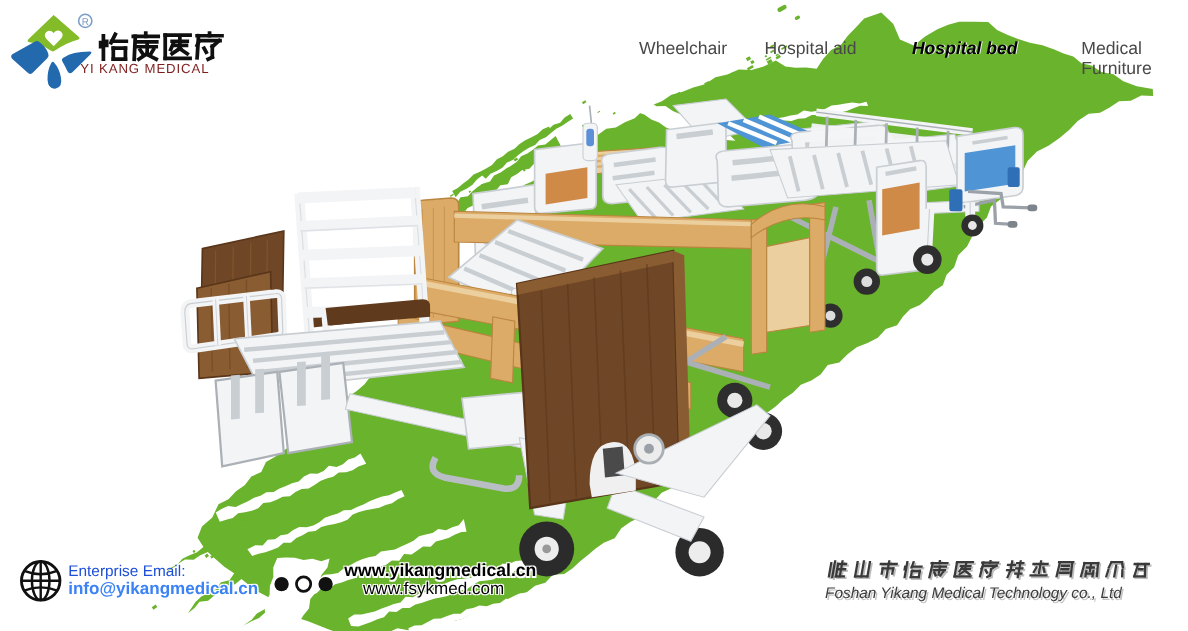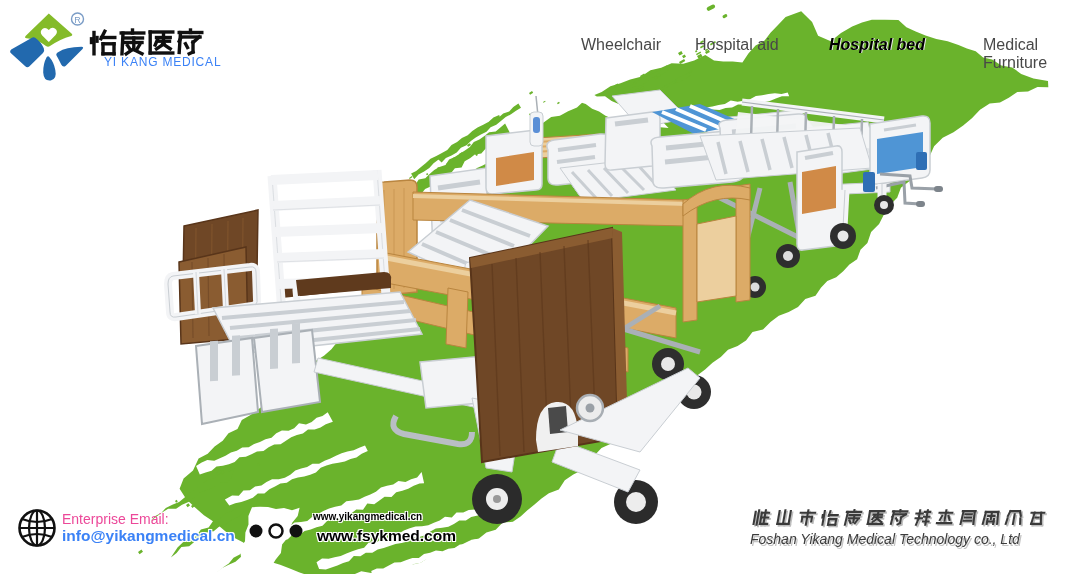--- a/index.html
+++ b/index.html
@@ -417,52 +417,52 @@
         <line x1="92.5" y1="5.5" x2="91.2" y2="25.5"></line>
         <line x1="93.0" y1="10.5" x2="91.2" y2="14.2"></line>
         <line x1="95.0" y1="10.0" x2="112.0" y2="10.0"></line>
         <line x1="111.2" y1="10.0" x2="105.0" y2="15.5"></line>
         <line x1="105.0" y1="15.0" x2="105.0" y2="25.0"></line>
         <line x1="105.0" y1="25.0" x2="101.2" y2="26.8"></line>
         <line x1="97.5" y1="16.8" x2="99.5" y2="20.5"></line>
       </g>
     </svg>
 
-<div style="position:absolute;left:104px;top:55px;font-size:12px;letter-spacing:0.8px;color:#3b82f6;">YI KANG MEDICAL</div>
+<div style="position:absolute;left:73px;top:55px;font-size:12px;letter-spacing:0.8px;color:#7f1d1d;">YI KANG MEDICAL</div>
 
 <div class="nav" style="left:581px;">Wheelchair</div>
 
 <div class="nav" style="left:695px;">Hospital aid</div>
 
 <div class="nav" style="left:808px;color:#000;font-weight:bold;font-style:italic;text-shadow:1px 0 0 #eee;margin-left:21px;">Hospital bed</div>
 
 <div class="nav" style="left:983px;">Medical Furniture</div>
 
 <svg width="40" height="40" viewBox="0 0 40 40" style="left:17px;top:508px;">
 <circle cx="20" cy="20" r="17.5" fill="none" stroke="#111" stroke-width="2.6"></circle>
 <ellipse cx="20" cy="20" rx="8" ry="17.5" fill="none" stroke="#111" stroke-width="2.2"></ellipse>
 <line x1="20" y1="2.5" x2="20" y2="37.5" stroke="#111" stroke-width="2.2"></line>
 <line x1="2.5" y1="20" x2="37.5" y2="20" stroke="#111" stroke-width="2.2"></line>
 <path d="M5,11 Q20,17 35,11" fill="none" stroke="#111" stroke-width="2.2"></path>
 <path d="M5,29 Q20,23 35,29" fill="none" stroke="#111" stroke-width="2.2"></path>
 </svg>
 
-<div style="position:absolute;left:62px;top:511px;font-size:14px;color:#ec4899;">Enterprise Email:</div>
+<div style="position:absolute;left:62px;top:511px;font-size:14px;color:#1d4ed8;">Enterprise Email:</div>
 
 <div class="halo" style="position:absolute;left:62px;top:527px;font-size:15.5px;font-weight:bold;color:#3b82f6;">info@yikangmedical.cn</div>
 
 <svg width="70" height="20" viewBox="0 0 70 20" style="left:246px;top:521px;">
 <circle cx="10" cy="10" r="6.5" fill="#111"></circle>
 <circle cx="30" cy="10" r="6.5" fill="#fff" stroke="#111" stroke-width="2.5"></circle>
 <circle cx="50" cy="10" r="6.5" fill="#111"></circle>
 </svg>
 
-<div class="halo" style="position:absolute;left:313px;top:511px;font-size:10px;font-weight:bold;color:#000;">www.yikangmedical.cn</div>
-
-<div class="halo" style="position:absolute;left:317px;top:527px;font-size:15.5px;font-weight:bold;color:#000;">www.fsykmed.com</div>
+<div class="halo" style="position:absolute;left:313px;top:511px;font-size:16px;font-weight:bold;color:#000;">www.yikangmedical.cn</div>
+
+<div class="halo" style="position:absolute;left:330px;top:527px;font-size:15.5px;font-weight:normal;color:#000;">www.fsykmed.com</div>
 
 <svg width="330" height="24" viewBox="0 0 330 24" style="left:752px;top:509px;">
       <g transform="translate(4,2) skewX(-10)">
         <g stroke="#bdbdbd" stroke-width="2.1" stroke-linecap="square">
           <line x1="1.6" y1="2.4" x2="1.6" y2="14.4"></line>
           <line x1="4.8" y1="0.8" x2="4.8" y2="15.2"></line>
           <line x1="8.0" y1="3.2" x2="15.2" y2="3.2"></line>
           <line x1="11.5" y1="0.8" x2="11.5" y2="14.4"></line>
           <line x1="8.0" y1="8.0" x2="15.2" y2="8.0"></line>
           <line x1="8.0" y1="3.2" x2="8.0" y2="14.4"></line>

